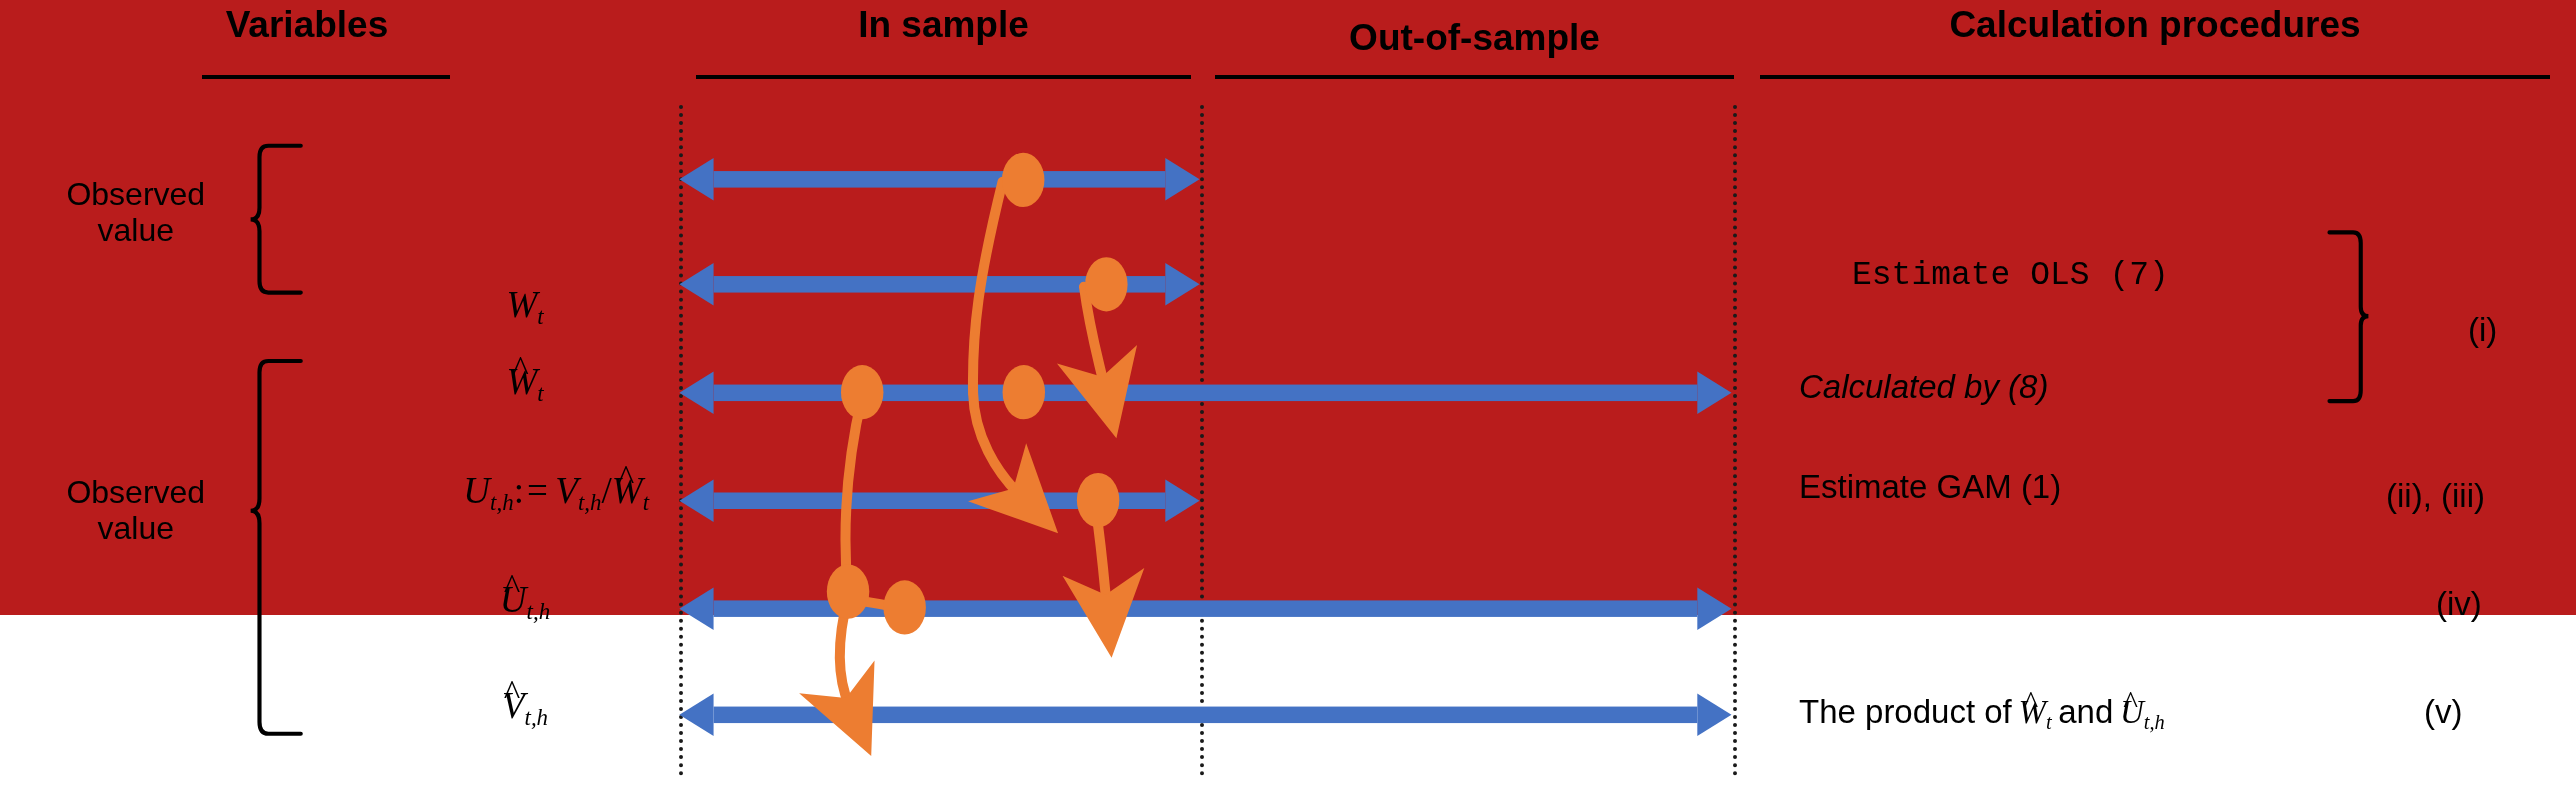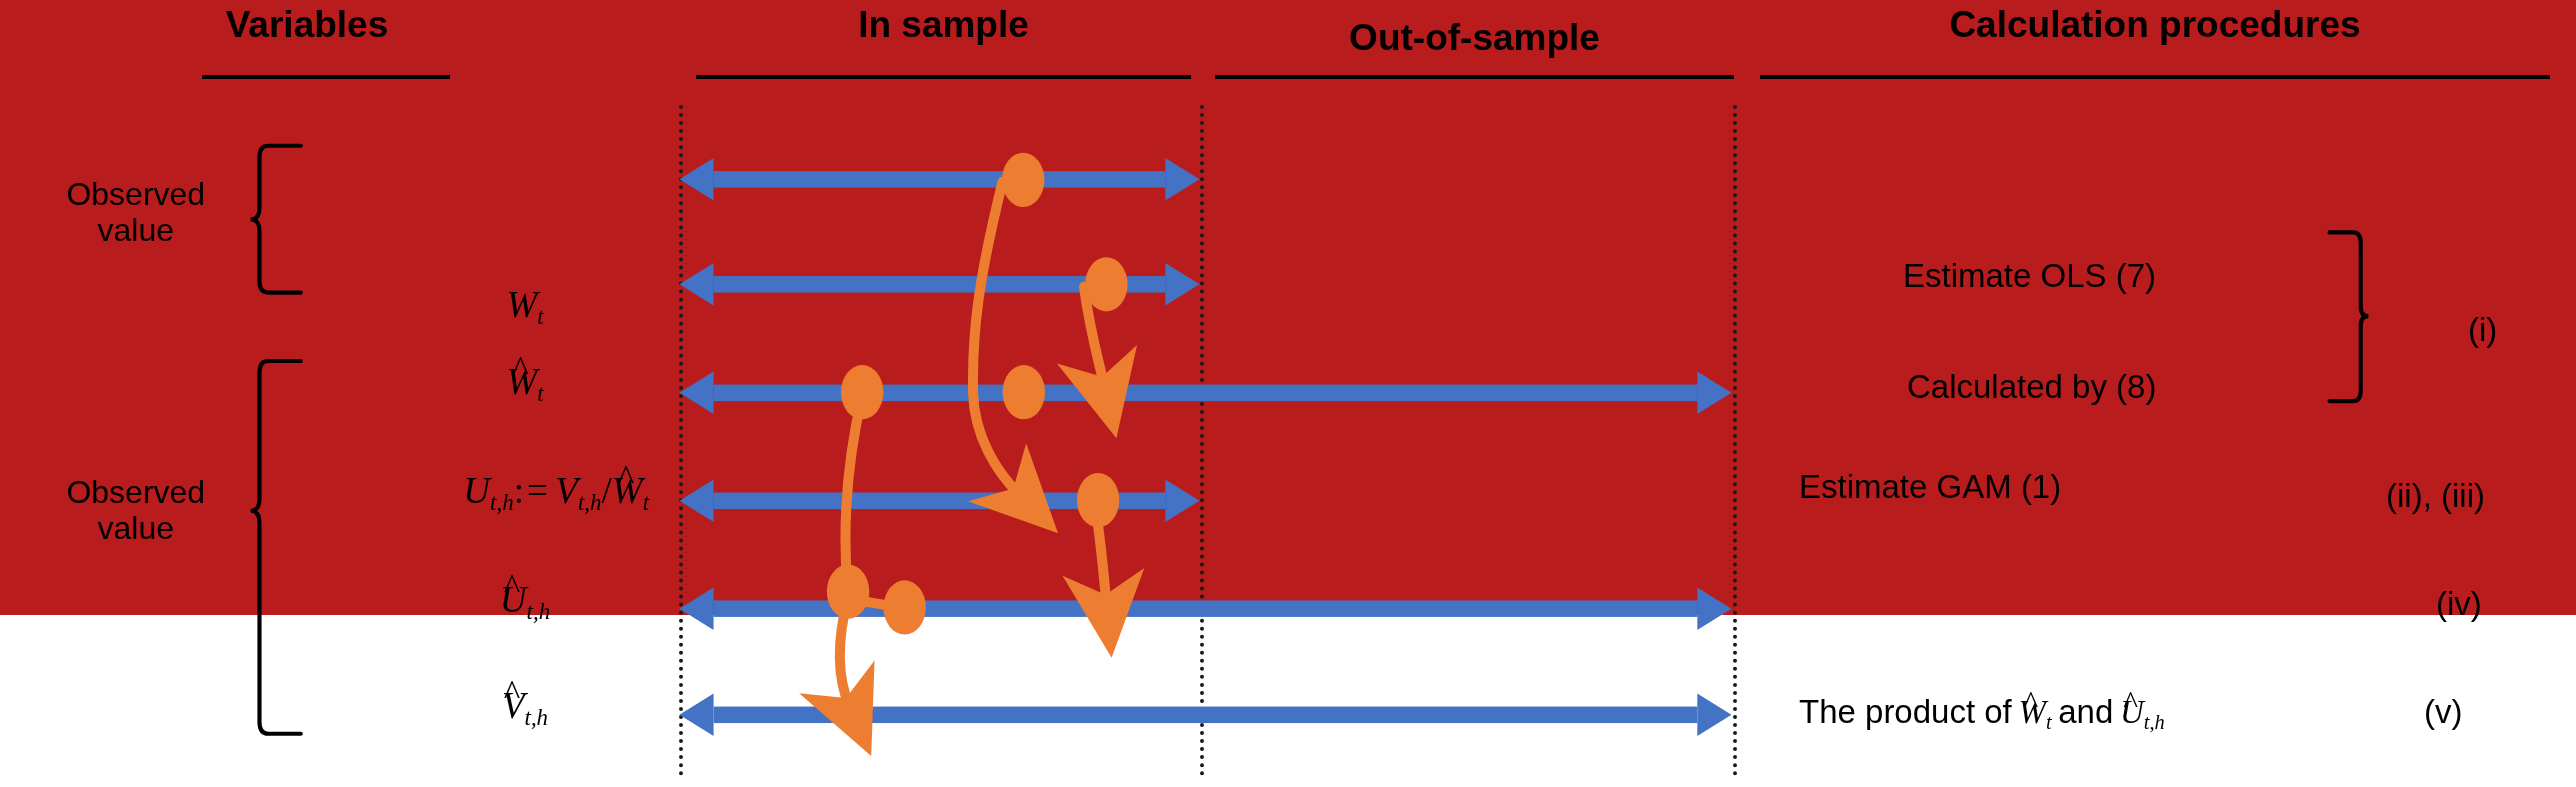--- a/index.html
+++ b/index.html
@@ -155,22 +155,22 @@
     <span class="hat">U<span class="hatmark">^</span></span><span class="sub">t,h</span>
   </div>
   <div class="var-label" style="left:401px; top:687px; width:248px;">
     <span class="hat">V<span class="hatmark">^</span></span><span class="sub">t,h</span>
   </div>
 
   <div class="vdot" style="left:679px; top:105px; height:671px;"></div>
   <div class="vdot" style="left:1200px; top:105px; height:671px;"></div>
   <div class="vdot" style="left:1733px; top:105px; height:671px;"></div>
 
-  <div class="proc" style="left:1903px; top:259px;">Estimate OLS (7)</div>
-  <div class="proc" style="left:1907px; top:370px;">Calculated by (8)</div>
+  <div class="proc" style="left:1852px; top:259px;font-family:Liberation Mono, monospace;">Estimate OLS (7)</div>
+  <div class="proc" style="left:1799px; top:370px;font-style:italic;">Calculated by (8)</div>
   <div class="proc" style="left:1799px; top:470px;">Estimate GAM (1)</div>
   <div class="tag" style="left:2386px; top:479px;">(ii), (iii)</div>
   <div class="tag" style="left:2436px; top:587px;">(iv)</div>
 
   <div class="proc" style="left:1799px; top:695px;">
     The product of <span class="m"><span class="hat">W<span class="hatmark">^</span></span><span class="sub">t</span></span> and <span class="m"><span class="hat">U<span class="hatmark">^</span></span><span class="sub">t,h</span></span>
   </div>
   <div class="tag" style="left:2424px; top:695px;">(v)</div>
 
   <div class="tag" style="left:2468px; top:313px;">(i)</div>

